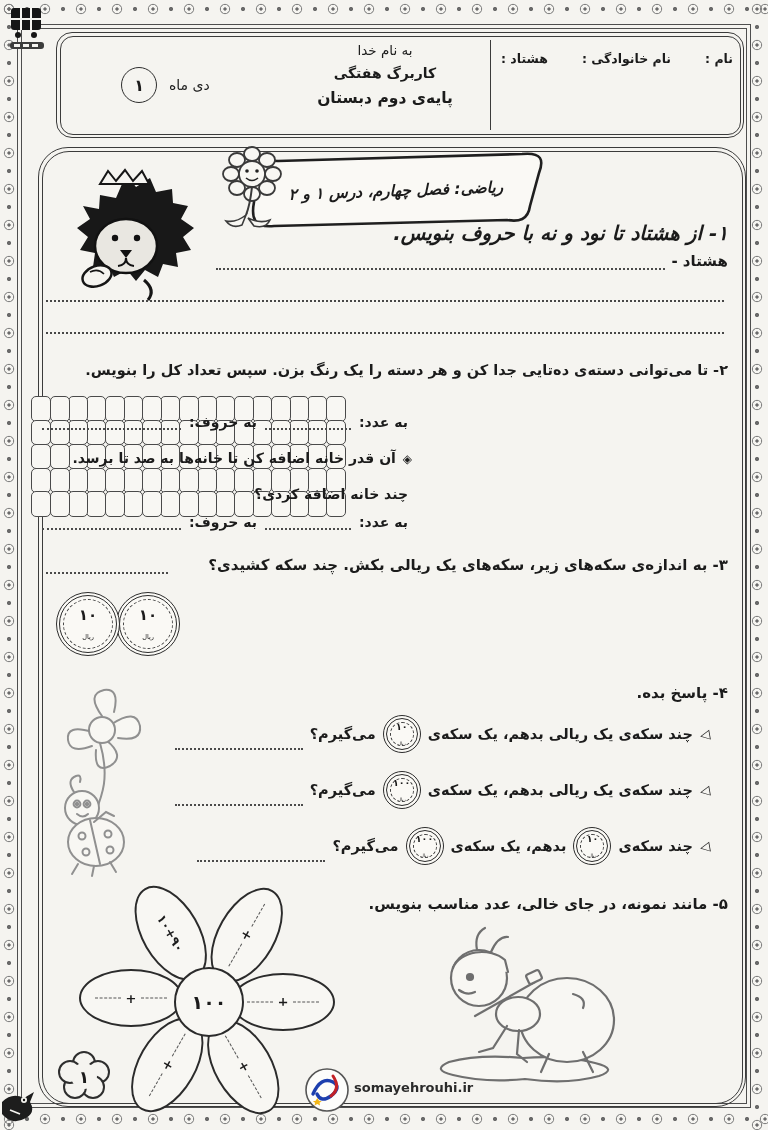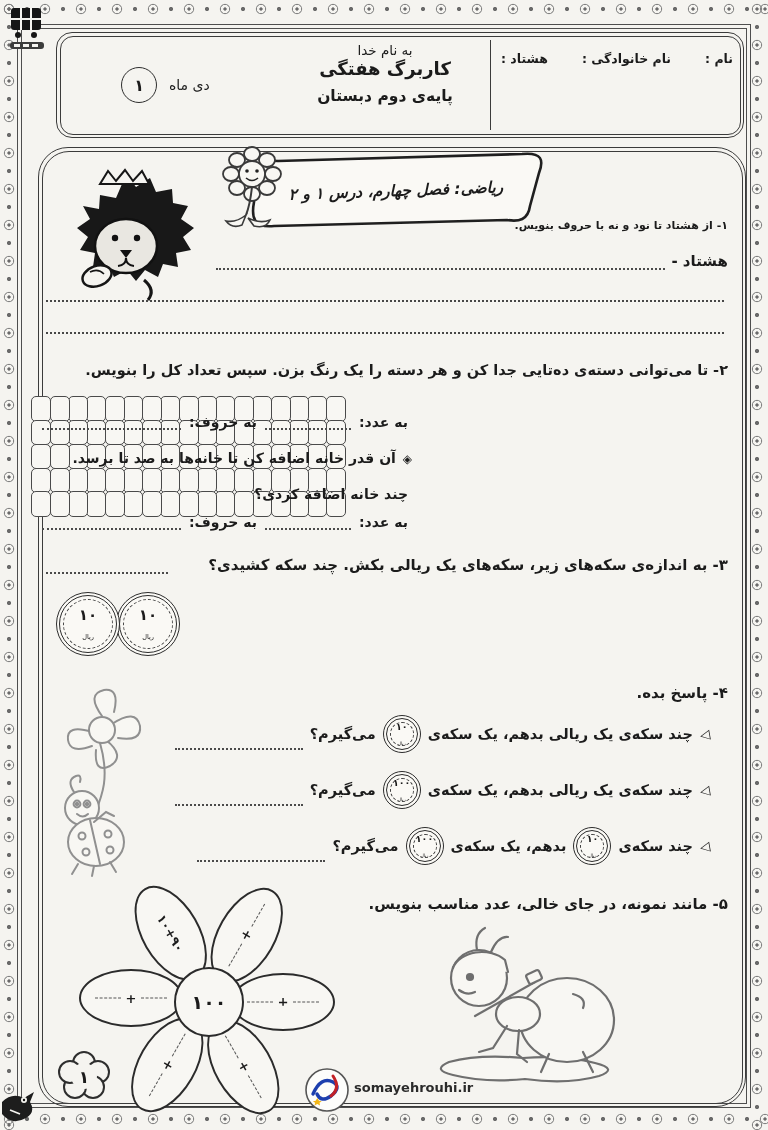--- a/index.html
+++ b/index.html
@@ -37,21 +37,21 @@
     border:1.6px solid #3b3b3b; border-radius:16px;}
   .header-box::after{content:""; position:absolute; inset:2.5px; border:1px solid #3b3b3b; border-radius:13px;}
   .header-fields{position:absolute; right:10px; top:7px; width:238px; height:90px;
     border-left:1.6px solid #3b3b3b; padding-left:4px;
     display:flex; flex-direction:row; justify-content:space-between;}
   .field-row{display:flex; align-items:flex-end; gap:6px; height:28px;}
   .field-label{font-weight:700; font-size:12.5px; white-space:nowrap; padding-bottom:2px;}
   .dots{border-bottom:2px dotted #4a4a4a; flex:1; height:12px;}
   .header-center{position:absolute; left:178px; width:300px; top:6px; text-align:center;}
   .bismillah{font-size:13.5px; margin-top:3px;}
-  .sheet-title{font-size:18px; font-weight:700; }
+  .sheet-title{font-size:14px; font-weight:700; margin-top:7px;}
   .sheet-grade{font-size:15.5px; font-weight:700; margin-top:8px;}
   .header-left{position:absolute; left:64px; top:34px; display:flex; align-items:center; gap:12px;}
   .month-label{font-size:14px;}
   .issue-circle{width:34px; height:34px; border:1.8px solid #2e2e2e; border-radius:50%;
     display:flex; align-items:center; justify-content:center; font-size:16px; font-weight:700;}
 
   
   .content-box{position:absolute; left:38px; top:147px; width:706px; height:958px;
     border:1.6px solid #3b3b3b; border-radius:30px; pointer-events:none;}
   .content-box::after{content:""; position:absolute; inset:2.5px; border:1px solid #3b3b3b; border-radius:27px;}
@@ -218,21 +218,21 @@
       </g>
       <circle cx="29" cy="25" r="1.8" fill="#222"></circle>
         <circle cx="39" cy="25" r="1.8" fill="#222"></circle>
       <path d="M28,32 q6,5 12,0" stroke="#222" stroke-width="1.6" fill="none"></path>
       <path d="M34,41 q-2,18 -6,28" stroke="#3a3a3a" stroke-width="2" fill="none"></path>
       <path d="M28,69 q-10,8 -20,6 q6,8 16,4 z" fill="#f8f7f3" stroke="#3a3a3a" stroke-width="1.6"></path>
       <path d="M30,72 q12,6 22,2 q-4,9 -16,6 z" fill="#f8f7f3" stroke="#3a3a3a" stroke-width="1.6"></path>
     </svg>
   </div>
 
-  <div class="q-text" style="top:218px; right:40px; left:220px; font-size:11px;">۱- از هشتاد تا نود و نه با حروف بنویس.</div>
+  <div class="q-text" style="top:218px; right:40px; left:220px; font-size:20px;font-style:italic;">۱- از هشتاد تا نود و نه با حروف بنویس.</div>
   <div class="q1-first">
     <span class="q1-word">هشتاد -</span>
     <span class="dots"></span>
   </div>
   <div class="dotline" style="top:300px; right:44px; left:46px;"></div>
   <div class="dotline" style="top:332px; right:44px; left:46px;"></div>
 
   <div class="q-text" style="top:360px; right:40px; left:42px; font-size:14.5px;">۲- تا می‌توانی دسته‌ی ده‌تایی جدا کن و هر دسته را یک رنگ بزن. سپس تعداد کل را بنویس.</div>
   <div class="counting-grid" style="grid-template-columns: repeat(17, 1fr);">
       <div class="cell"></div>

